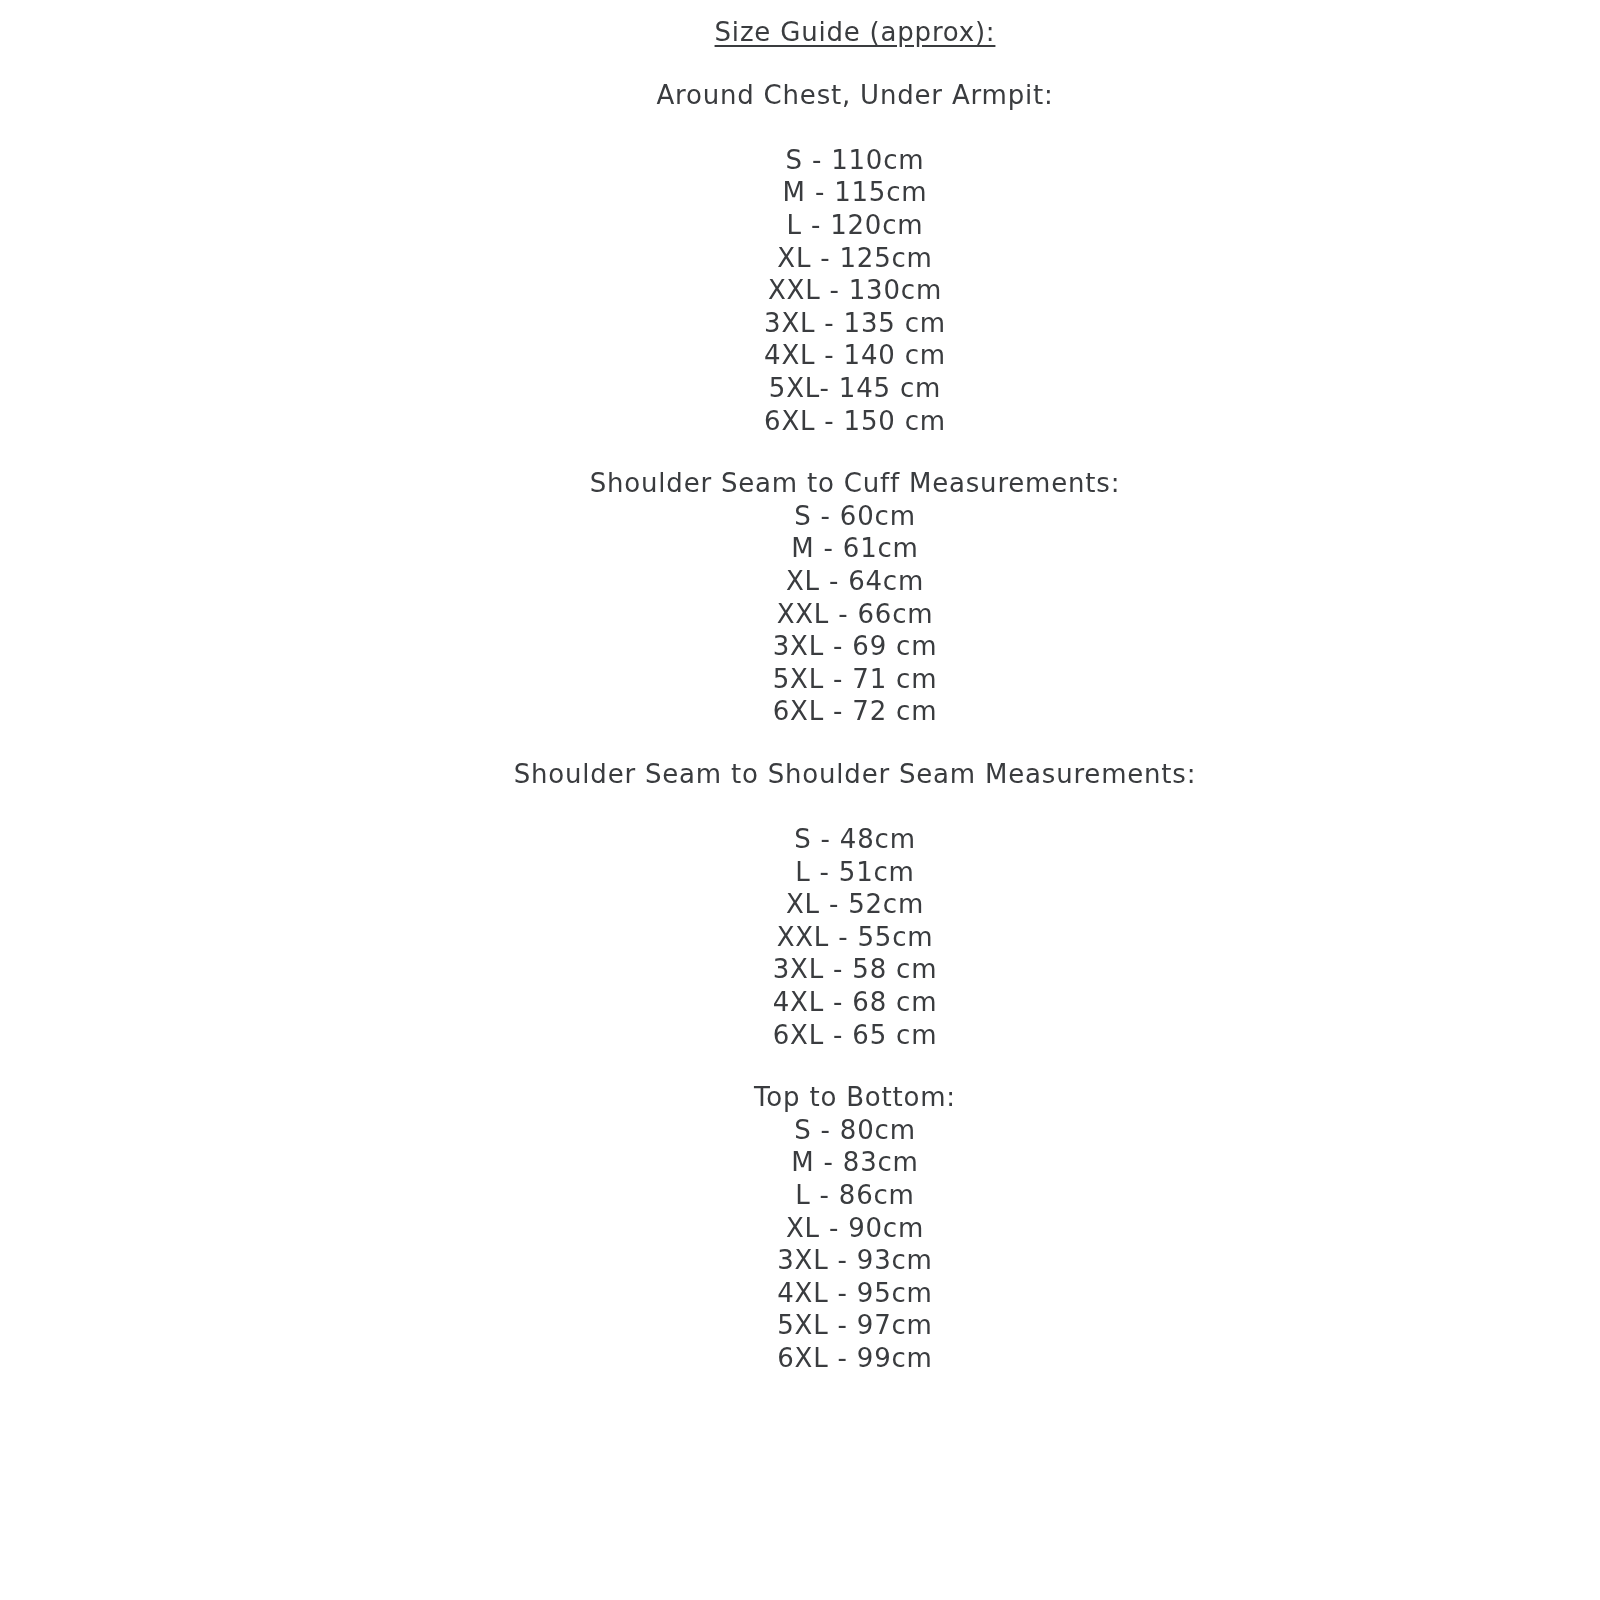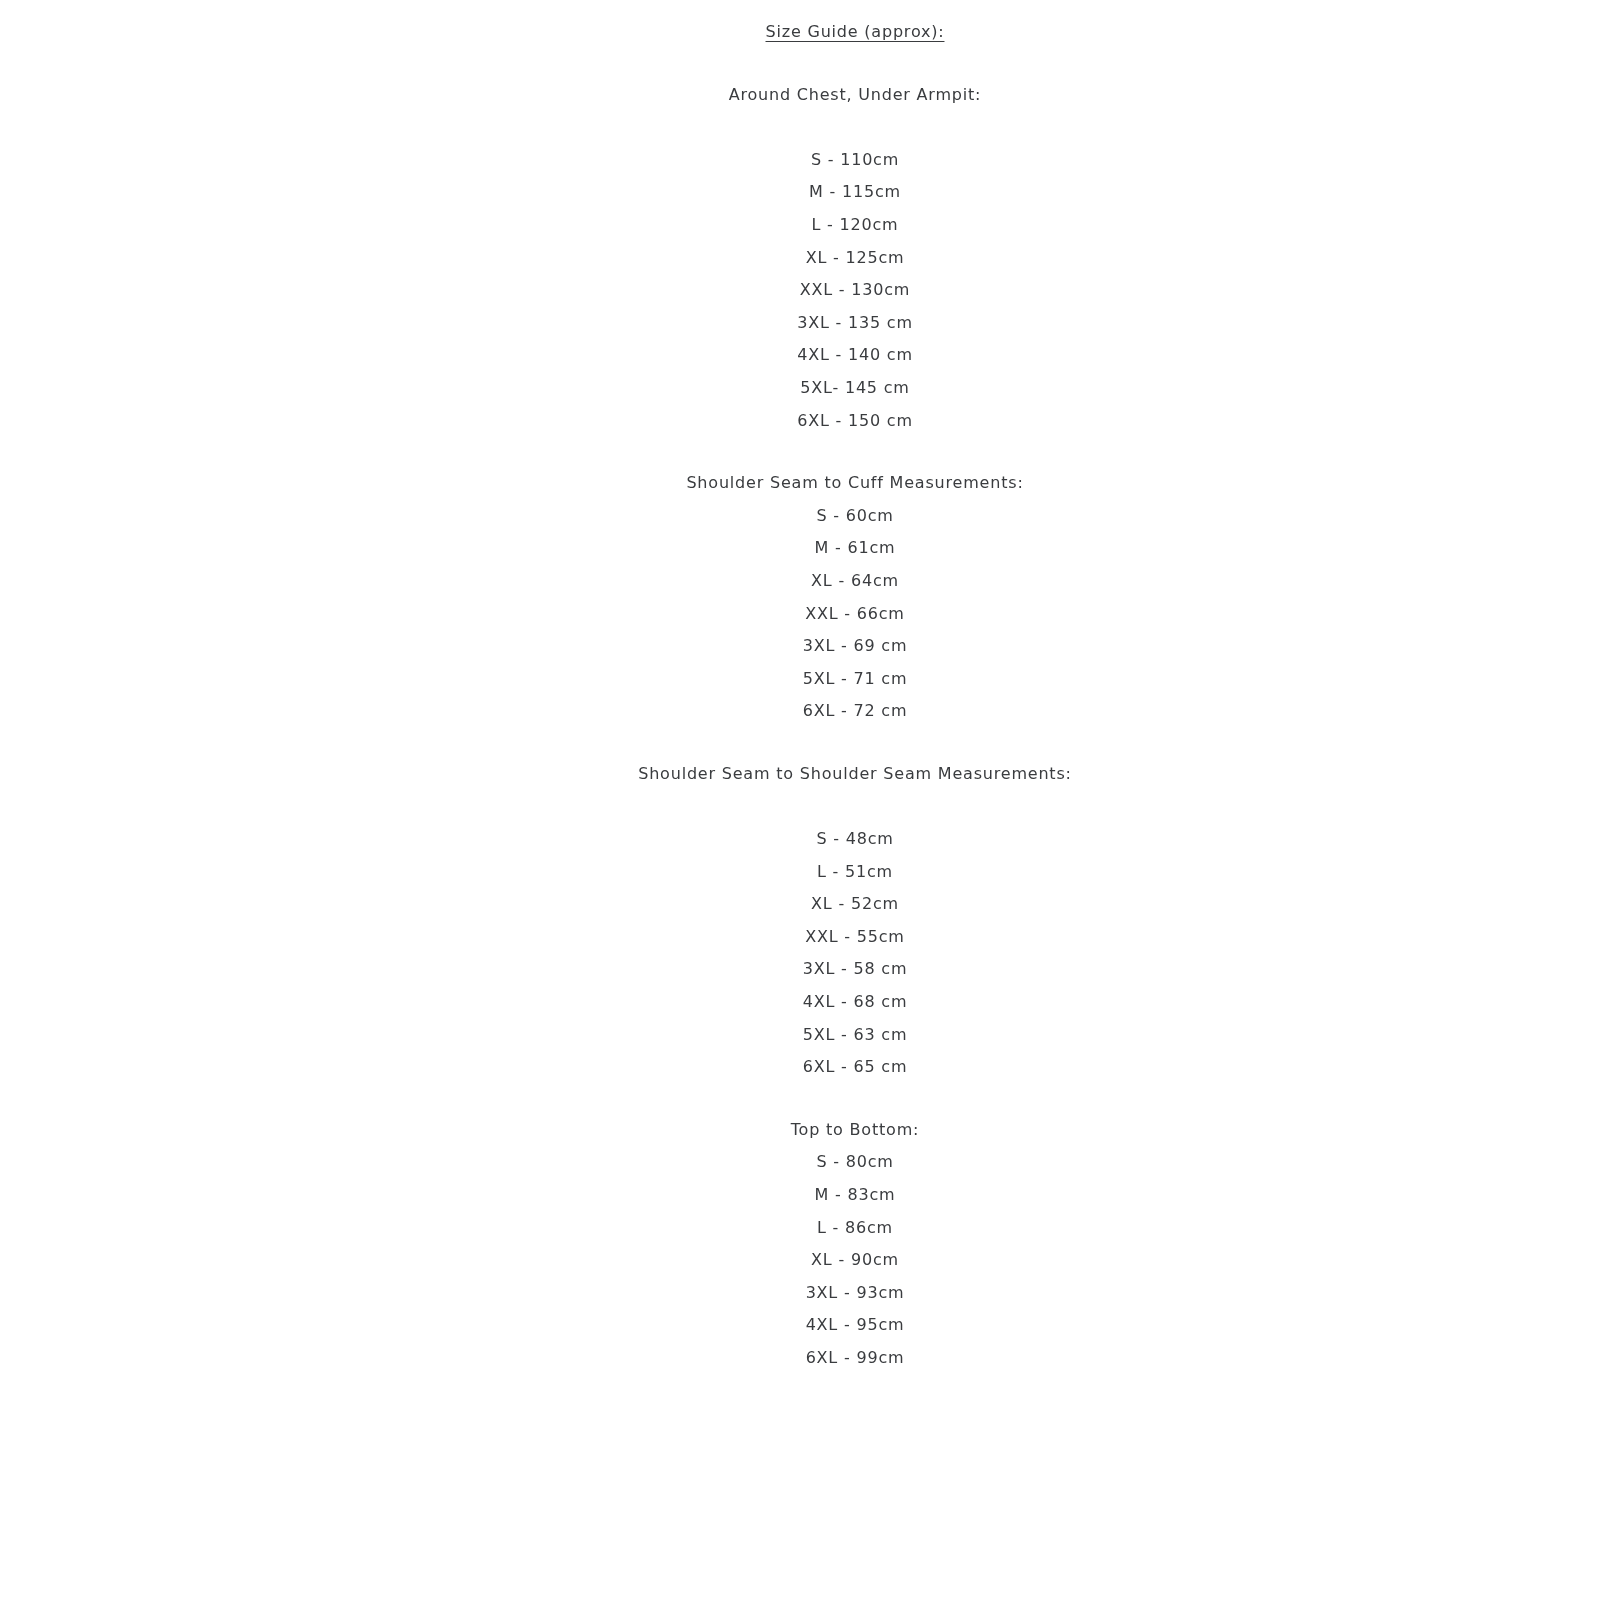--- a/index.html
+++ b/index.html
@@ -11,21 +11,21 @@
     overflow: hidden;
   }
   .doc {
     box-sizing: border-box;
     width: 1600px;
     height: 1600px;
     padding-top: 16px;
     padding-left: 110px;   
     text-align: center;
     font-family: "DejaVu Sans", "Liberation Sans", sans-serif;
-    font-size: 16px;
+    font-size: 26px;
     line-height: 32.6px;
     letter-spacing: 0.8px;
     color: #3a3c3f;
   }
   .title {
     text-decoration: underline;
     text-underline-offset: 4px;
   }
   .section {
     margin-top: 30px;        
@@ -66,27 +66,27 @@
         <div class="size-line">6XL - 72 cm</div>
       </div>
       <div class="section">
         <div class="heading gap-after">Shoulder Seam to Shoulder Seam Measurements:</div>
         <div class="size-line">S - 48cm</div>
         <div class="size-line">L - 51cm</div>
         <div class="size-line">XL - 52cm</div>
         <div class="size-line">XXL - 55cm</div>
         <div class="size-line">3XL - 58 cm</div>
         <div class="size-line">4XL - 68 cm</div>
-        <div class="size-line">5XL - 63 cm</div>
         <div class="size-line">6XL - 65 cm</div>
       </div>
       <div class="section">
         <div class="heading">Top to Bottom:</div>
         <div class="size-line">S - 80cm</div>
         <div class="size-line">M - 83cm</div>
         <div class="size-line">L - 86cm</div>
         <div class="size-line">XL - 90cm</div>
         <div class="size-line">3XL - 93cm</div>
         <div class="size-line">4XL - 95cm</div>
+        <div class="size-line">5XL - 97cm</div>
         <div class="size-line">6XL - 99cm</div>
       </div>
     </div>
 </div>
 
 </body></html>

